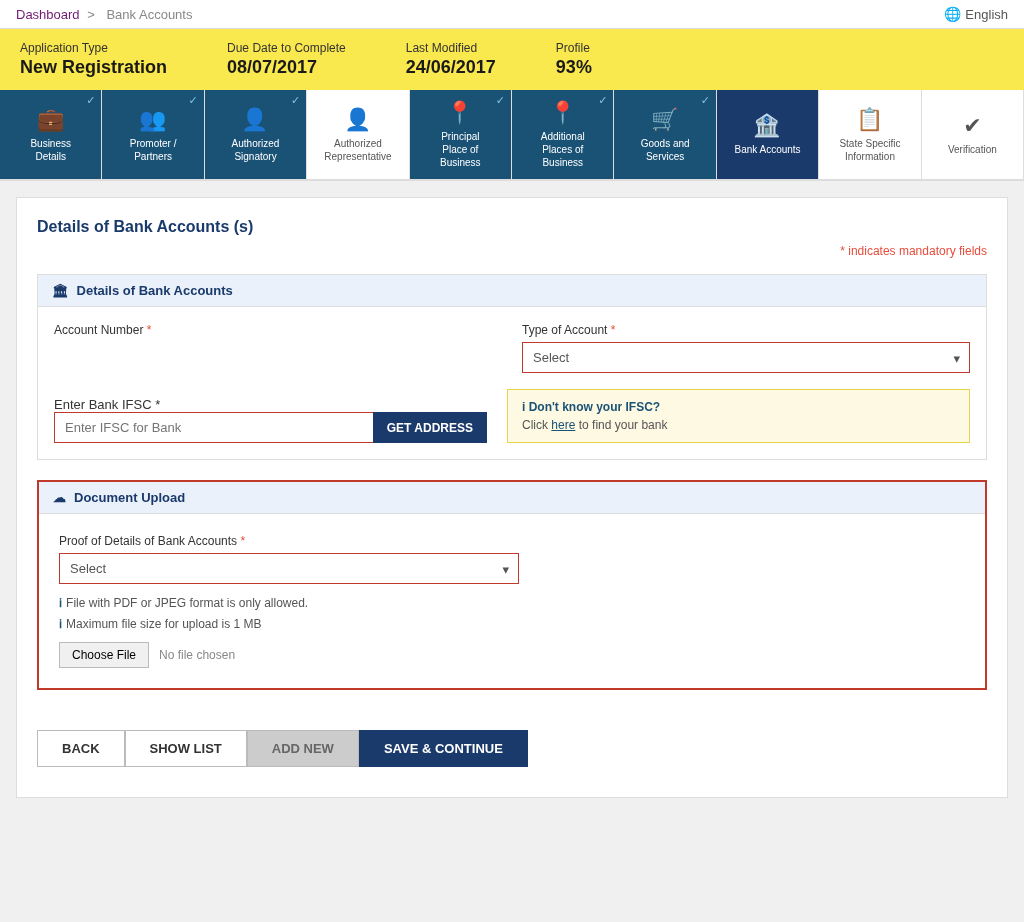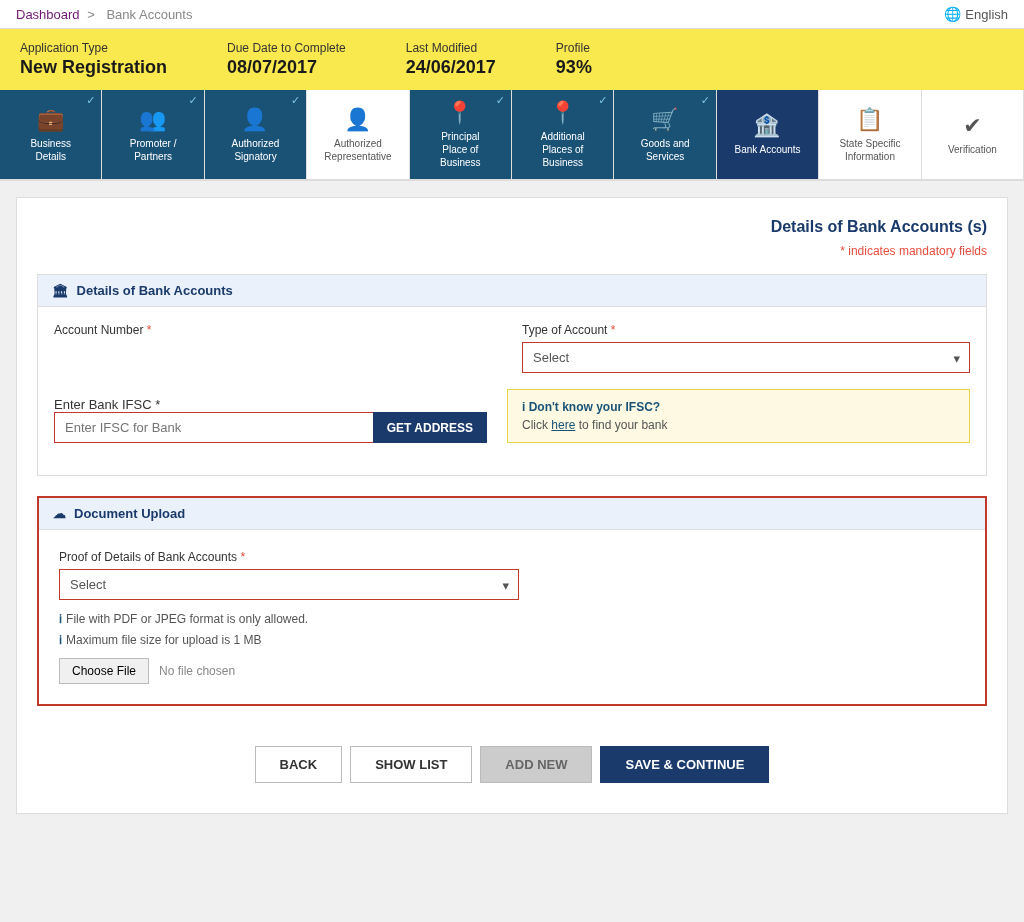--- a/index.html
+++ b/index.html
@@ -78,21 +78,20 @@
       background: #fff;
       margin: 16px;
       padding: 20px;
       border: 1px solid #ddd;
     }
     .page-title {
       font-size: 16px;
       color: #1a3a6b;
       font-weight: bold;
       margin-bottom: 8px;
-      text-align: right;
     }
     .mandatory-note {
       text-align: right;
       font-size: 12px;
       color: #888;
       margin-bottom: 16px;
     }
     .mandatory-note span { color: #e74c3c; }
 
     
@@ -152,21 +151,21 @@
       transform: translateY(-50%);
       pointer-events: none;
       color: #555;
     }
 
     
     .ifsc-row {
       display: flex;
       gap: 20px;
       align-items: flex-end;
-      margin-bottom: 16px;
+      margin-bottom: 0;
     }
     .ifsc-group { flex: 1; }
     .ifsc-input-btn { display: flex; gap: 0; }
     .ifsc-input {
       flex: 1;
       padding: 7px 10px;
       border: 1px solid #c0392b;
       border-right: none;
       font-size: 13px;
       color: #555;
@@ -213,22 +212,21 @@
       border: 1px solid #bbb;
       padding: 5px 12px;
       font-size: 12px;
       cursor: pointer;
     }
     .no-file-text { font-size: 12px; color: #888; }
 
     
     .bottom-actions {
       display: flex;
-      justify-content: center;
-      gap: 8px;
+      justify-content: flex-start;
       padding: 20px 0 10px;
     }
     .btn {
       padding: 10px 24px;
       font-size: 13px;
       font-weight: bold;
       cursor: pointer;
       border: 1px solid #bbb;
     }
     .btn-default {

